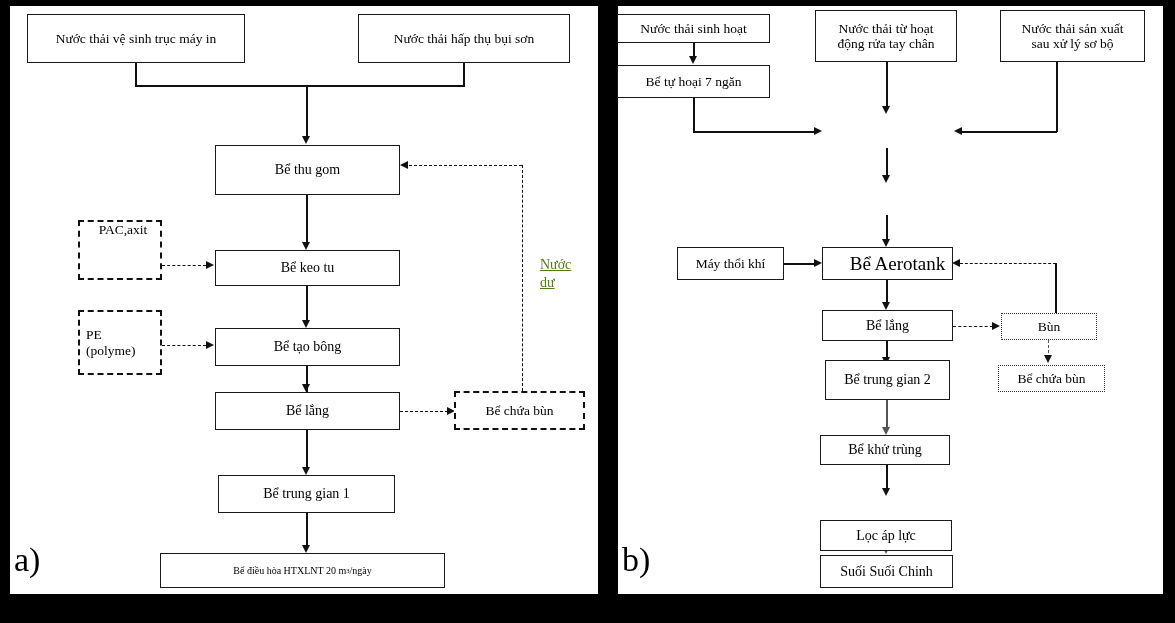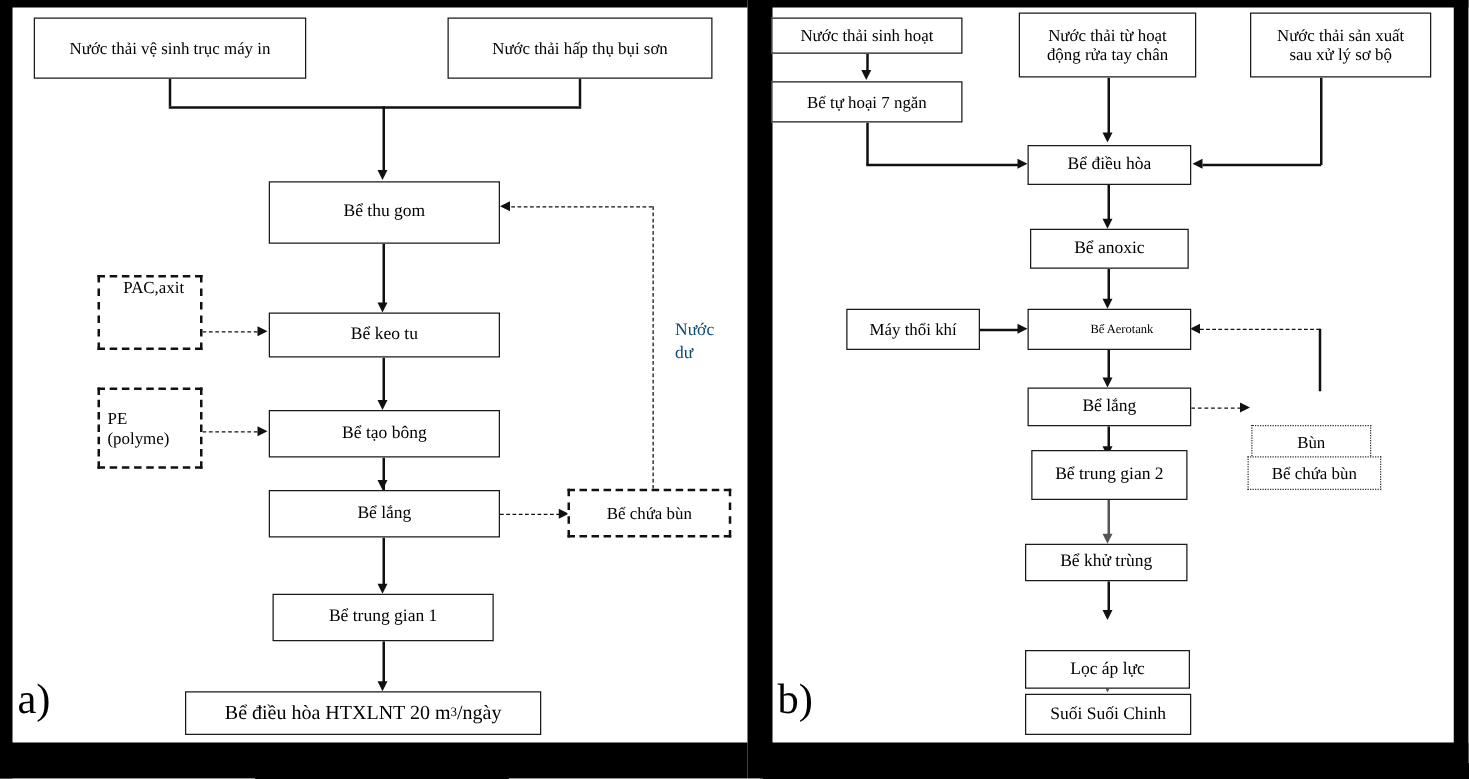--- a/index.html
+++ b/index.html
@@ -36,21 +36,21 @@
 
   
   .ar{position:absolute;width:0;height:0;z-index:3;}
   .ar-d{border-left:4.5px solid transparent;border-right:4.5px solid transparent;border-top:8px solid #111111;}
   .ar-r{border-top:4.5px solid transparent;border-bottom:4.5px solid transparent;border-left:8px solid #111111;}
   .ar-l{border-top:4.5px solid transparent;border-bottom:4.5px solid transparent;border-right:8px solid #111111;}
   .ar-d.faint{border-top-color:#555555;}
 
   .caption{position:absolute;font-size:34px;color:#000;z-index:6;
            font-family:"Liberation Serif","DejaVu Serif",serif;}
-  .sidelabel{position:absolute;font-size:14px;color:#0c4a6e;line-height:1.25;z-index:5;text-align:left;}
+  .sidelabel{position:absolute;font-size:14px;color:#4d7c0f;line-height:1.25;z-index:5;text-align:left;text-decoration:underline;}
   sup{font-size:0.65em;vertical-align:super;}
 </style>
 </head>
 <body>
 
 <div id="root">
 
   <div class="panel" id="panel-a">
 
     <div class="bar" style="left:0;top:0;width:598px;height:6px;"></div>
@@ -113,21 +113,21 @@
     </div>
 
     <div class="ln lnv" style="left:306px;top:430px;height:40px;"></div>
     <div class="ar ar-d" style="left:302px;top:467px;"></div>
 
     <div class="node" style="left:218px;top:475px;width:177px;height:38px;font-size:14px;">Bể trung gian 1</div>
 
     <div class="ln lnv" style="left:306px;top:513px;height:36px;"></div>
     <div class="ar ar-d" style="left:302px;top:545px;"></div>
 
-    <div class="node" style="left:148px;top:553px;width:285px;height:35px;font-size:16px;">
+    <div class="node" style="left:160px;top:553px;width:285px;height:35px;font-size:10px;">
       <span>Bể điều hòa HTXLNT 20 m</span>
         <sup>3</sup>
         <span>/ngày</span>
     </div>
 
     <div class="caption" style="left:14px;top:541px;">a)</div>
   </div>
 
   <div class="panel" id="panel-b">
 
@@ -157,45 +157,43 @@
     <div class="ln lnh" style="left:85px;top:131px;width:122px;"></div>
     <div class="ar ar-r" style="left:206px;top:127px;"></div>
 
     <div class="ln lnv" style="left:278px;top:62px;height:45px;"></div>
     <div class="ar ar-d" style="left:274px;top:106px;"></div>
 
     <div class="ln lnv" style="left:448px;top:62px;height:70px;"></div>
     <div class="ln lnh" style="left:354px;top:131px;width:95px;"></div>
     <div class="ar ar-l" style="left:346px;top:127px;"></div>
 
-    <div class="node" style="left:214px;top:116px;width:131px;height:32px;font-size:14px;">Bể điều hòa</div>
 
     <div class="ln lnv" style="left:278px;top:148px;height:28px;"></div>
     <div class="ar ar-d" style="left:274px;top:175px;"></div>
 
-    <div class="node" style="left:216px;top:183px;width:127px;height:32px;font-size:14px;">Bể anoxic</div>
 
     <div class="ln lnv" style="left:278px;top:215px;height:27px;"></div>
     <div class="ar ar-d" style="left:274px;top:239px;"></div>
 
     <div class="node" style="left:69px;top:247px;width:107px;height:33px;font-size:13.5px;">Máy thổi khí</div>
     <div class="ln lnh" style="left:176px;top:263px;width:32px;"></div>
     <div class="ar ar-r" style="left:206px;top:259px;"></div>
 
-    <div class="node" style="left:214px;top:247px;width:131px;height:33px;font-size:10px;padding-left:20px;">Bể Aerotank</div>
+    <div class="node" style="left:214px;top:247px;width:131px;height:33px;font-size:19px;padding-left:20px;">Bể Aerotank</div>
 
     <div class="ln lnv" style="left:278px;top:280px;height:25px;"></div>
     <div class="ar ar-d" style="left:274px;top:302px;"></div>
 
     <div class="node" style="left:214px;top:310px;width:131px;height:31px;font-size:14px;">Bể lắng</div>
 
     <div class="dln dlnh" style="left:345px;top:326px;width:40px;"></div>
     <div class="ar ar-r" style="left:384px;top:322px;"></div>
 
-    <div class="node dotted" style="left:393px;top:313px;width:96px;height:27px;font-size:13.5px;margin-top:27px;">Bùn</div>
+    <div class="node dotted" style="left:393px;top:313px;width:96px;height:27px;font-size:13.5px;">Bùn</div>
 
     <div class="ln lnv" style="left:447px;top:263px;height:50px;"></div>
     <div class="dln dlnh" style="left:352px;top:263px;width:96px;"></div>
     <div class="ar ar-l" style="left:344px;top:259px;"></div>
 
     <div class="dln dlnv faint" style="left:440px;top:340px;height:18px;"></div>
     <div class="ar ar-d" style="left:436px;top:355px;"></div>
 
     <div class="node dotted" style="left:390px;top:365px;width:107px;height:27px;font-size:13.5px;">Bể chứa bùn</div>
 

